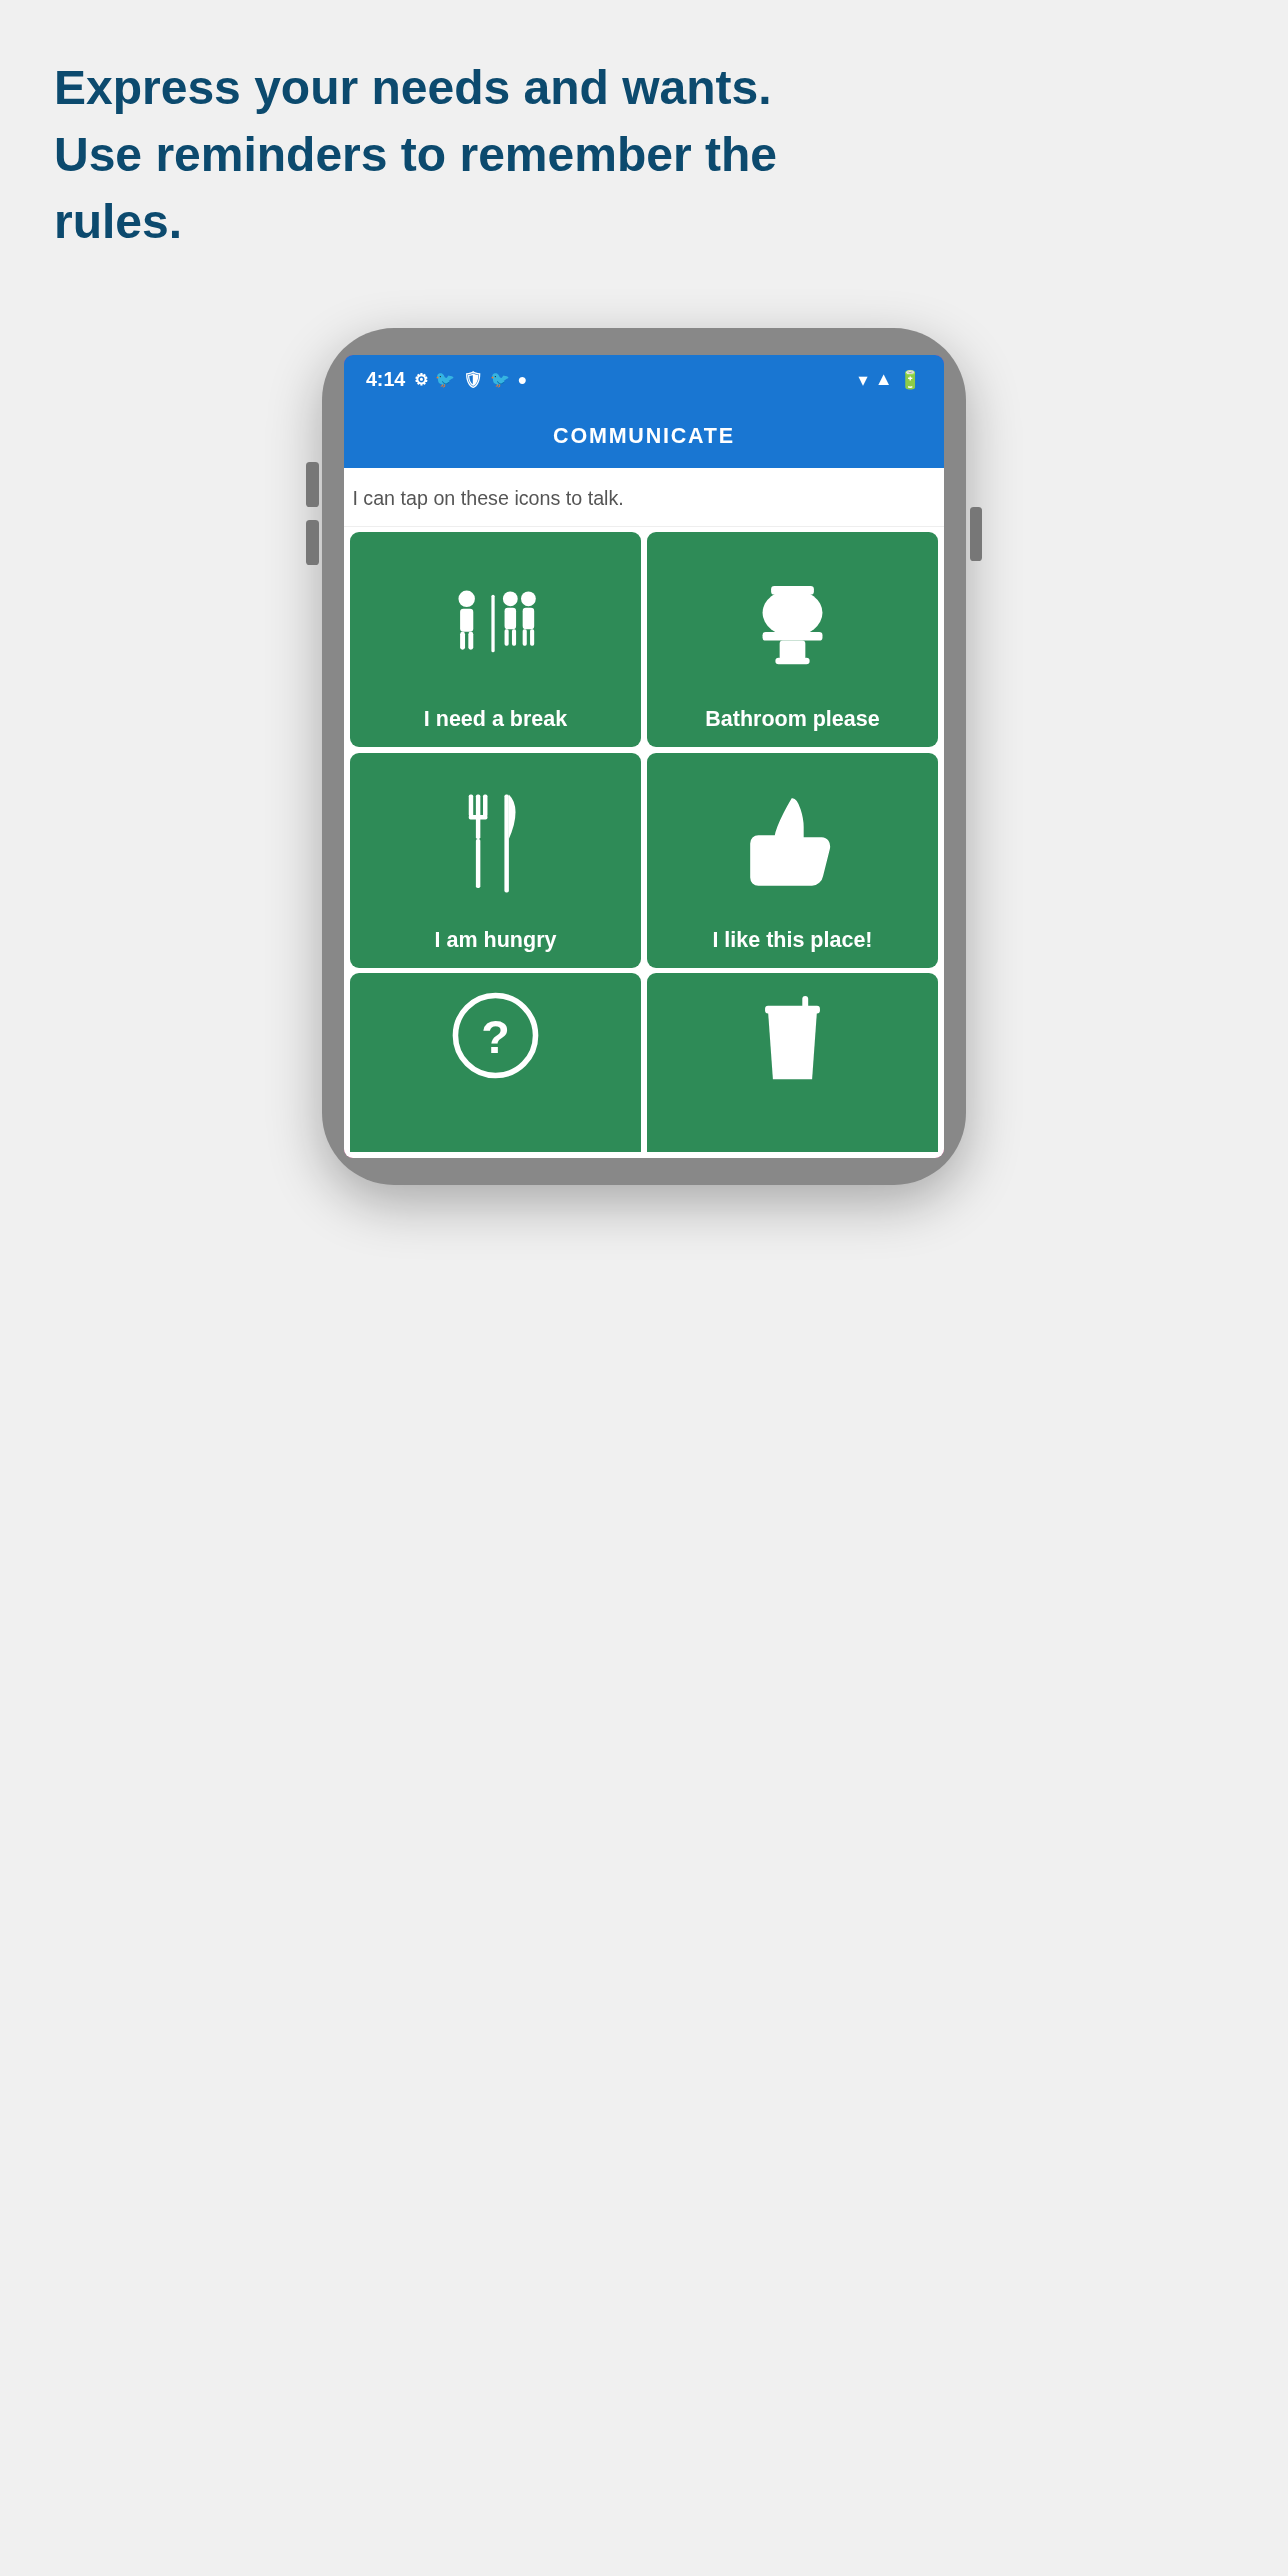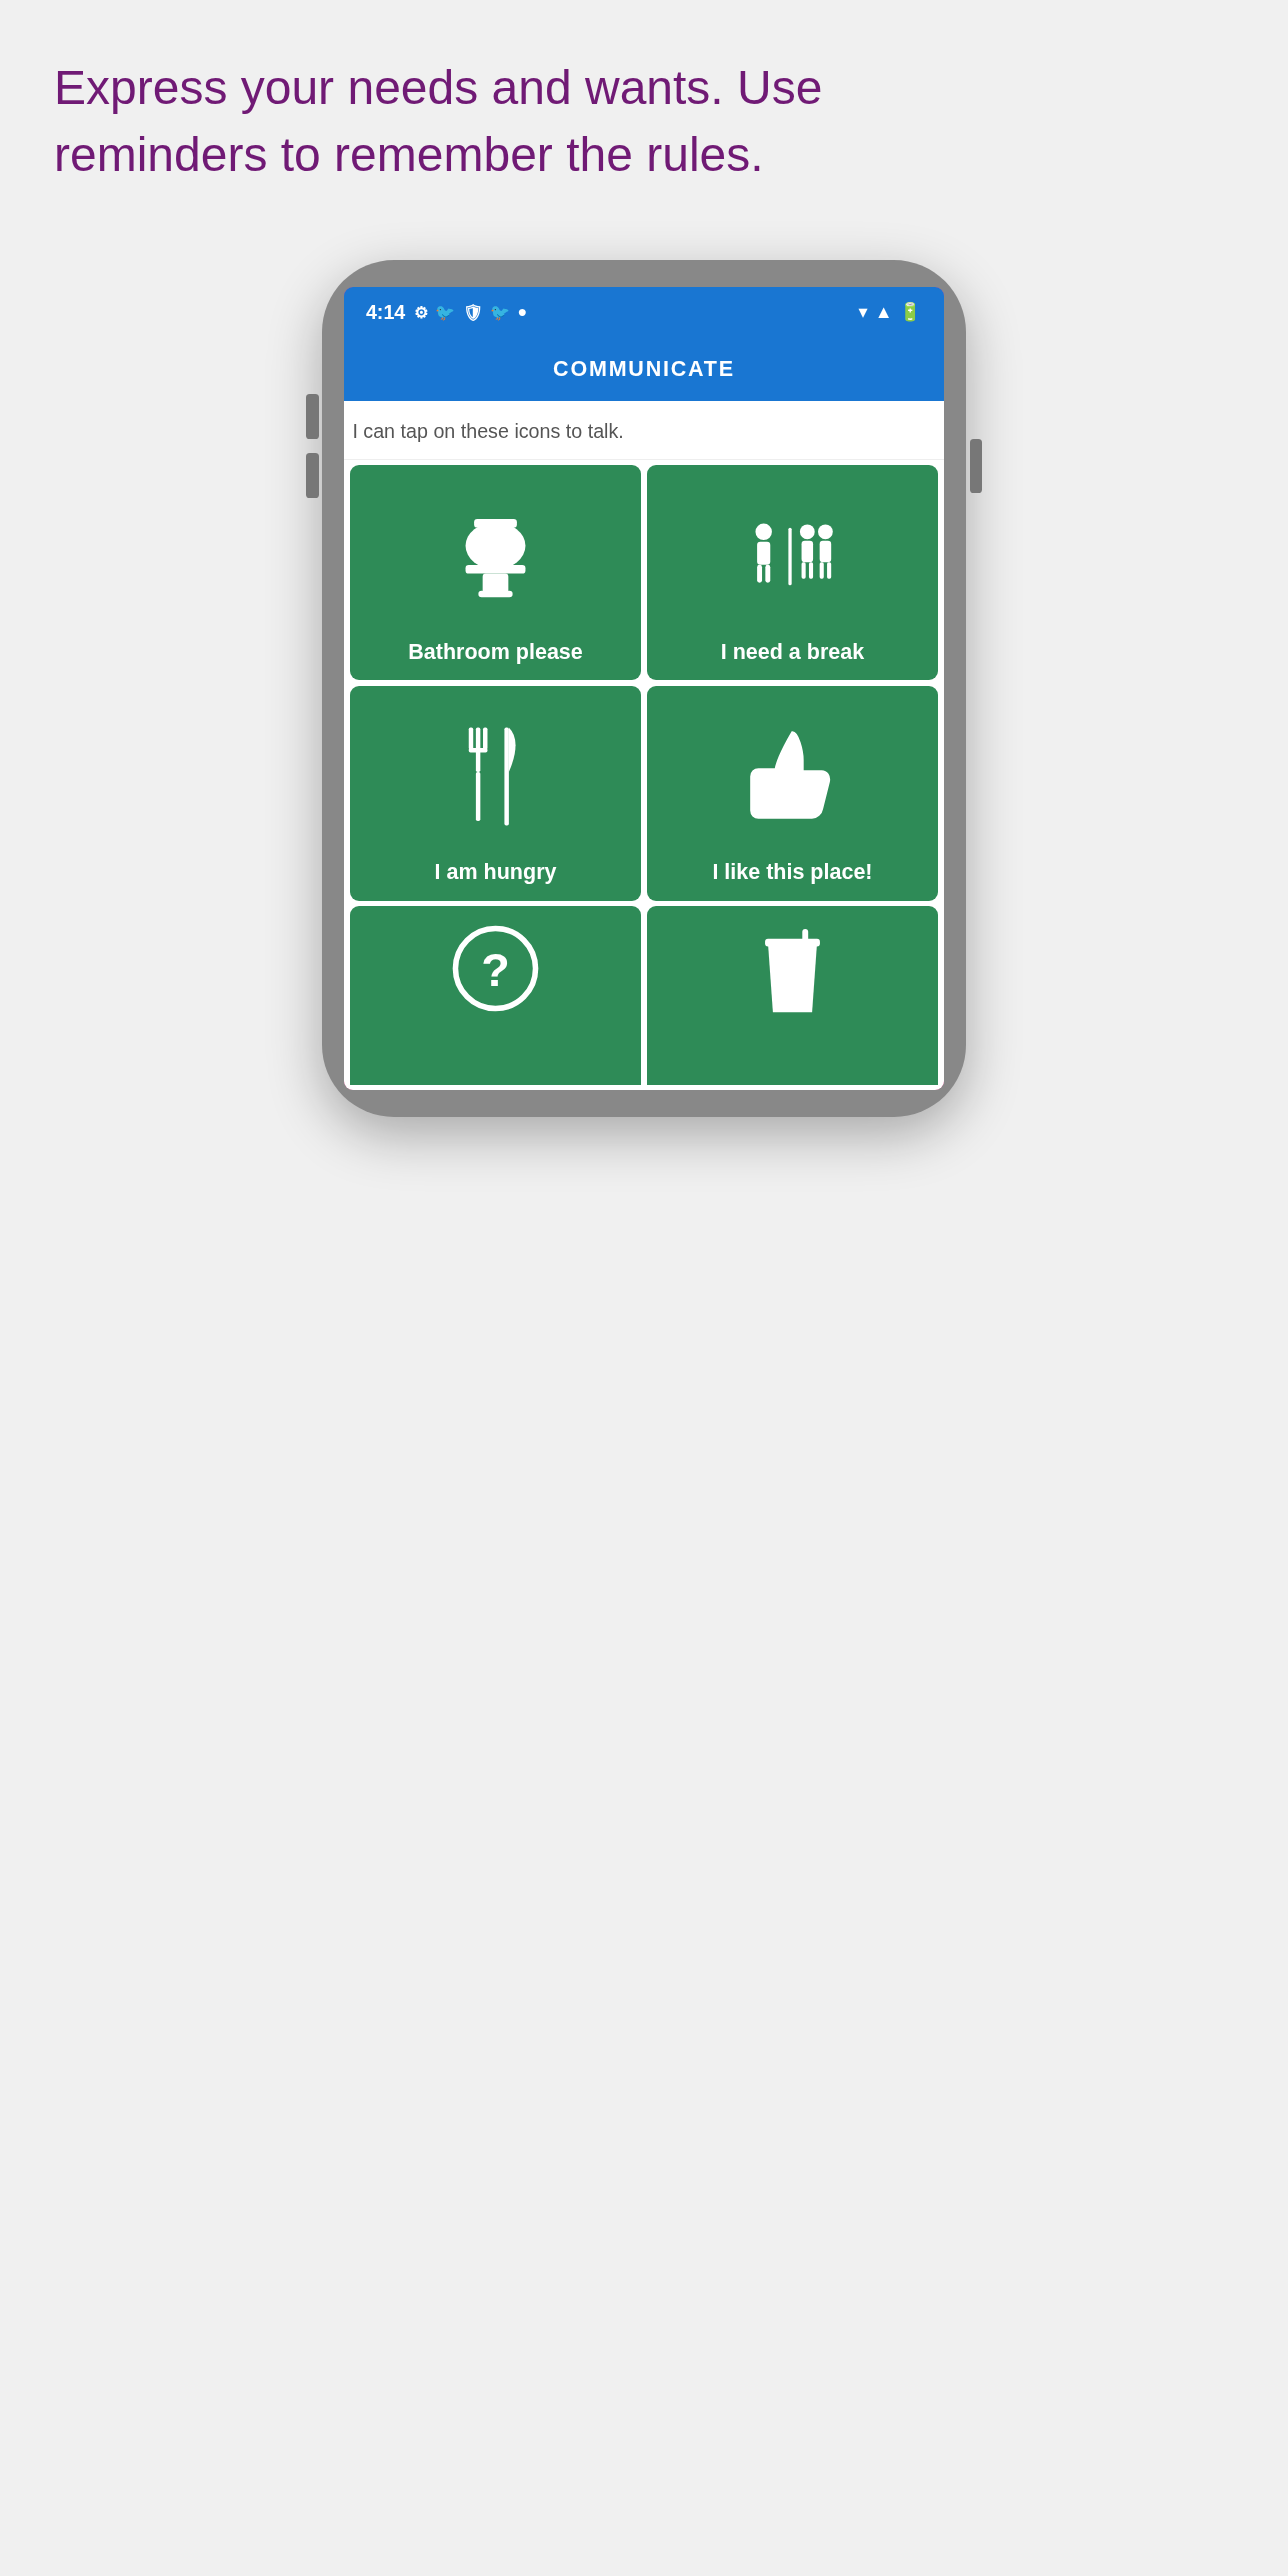--- a/index.html
+++ b/index.html
@@ -29,22 +29,22 @@
       margin-bottom: 36px;
     }
 
     .page-title .highlight {
       color: #2277bb;
       font-weight: 700;
     }
 
     .page-subtitle {
       font-size: 48px;
-      font-weight: 400;
-      color: #701a75;
+      font-weight: 700;
+      color: #0c4a6e;
       line-height: 1.4;
       max-width: 805px;
     }
 
     .phone-container {
       display: flex;
       justify-content: center;
       margin-top: 72px;
     }
 
@@ -285,35 +285,20 @@
       </div>
 
       <div class="hint-text">
         <span>I can tap on these icons to talk.</span>
       </div>
 
       <div class="grid">
 
         <div class="grid-cell">
           <div class="grid-cell-icon">
-            <svg viewBox="0 0 100 100" xmlns="http://www.w3.org/2000/svg">
-
-              <rect x="30" y="15" width="40" height="8" rx="3"></rect>
-              <ellipse cx="50" cy="40" rx="28" ry="22"></ellipse>
-              <ellipse cx="50" cy="40" rx="22" ry="16"></ellipse>
-              <rect x="22" y="58" width="56" height="8" rx="3"></rect>
-              <rect x="38" y="66" width="24" height="18" rx="3"></rect>
-              <rect x="34" y="82" width="32" height="6" rx="3"></rect>
-            </svg>
-          </div>
-          <div class="grid-cell-label">Bathroom please</div>
-        </div>
-
-        <div class="grid-cell">
-          <div class="grid-cell-icon">
             <svg viewBox="0 0 130 100" xmlns="http://www.w3.org/2000/svg">
 
               <circle cx="30" cy="20" r="10"></circle>
               <rect x="22" y="32" width="16" height="28" rx="4"></rect>
               <rect x="22" y="60" width="6" height="22" rx="3"></rect>
               <rect x="32" y="60" width="6" height="22" rx="3"></rect>
 
               <rect x="60" y="15" width="4" height="70" rx="2"></rect>
 
               <circle cx="83" cy="20" r="9"></circle>
@@ -324,20 +309,35 @@
               <rect x="98" y="31" width="14" height="26" rx="4"></rect>
               <rect x="98" y="57" width="5" height="20" rx="2"></rect>
               <rect x="107" y="57" width="5" height="20" rx="2"></rect>
             </svg>
           </div>
           <div class="grid-cell-label">I need a break</div>
         </div>
 
         <div class="grid-cell">
           <div class="grid-cell-icon">
+            <svg viewBox="0 0 100 100" xmlns="http://www.w3.org/2000/svg">
+
+              <rect x="30" y="15" width="40" height="8" rx="3"></rect>
+              <ellipse cx="50" cy="40" rx="28" ry="22"></ellipse>
+              <ellipse cx="50" cy="40" rx="22" ry="16"></ellipse>
+              <rect x="22" y="58" width="56" height="8" rx="3"></rect>
+              <rect x="38" y="66" width="24" height="18" rx="3"></rect>
+              <rect x="34" y="82" width="32" height="6" rx="3"></rect>
+            </svg>
+          </div>
+          <div class="grid-cell-label">Bathroom please</div>
+        </div>
+
+        <div class="grid-cell">
+          <div class="grid-cell-icon">
             <svg viewBox="0 0 100 120" xmlns="http://www.w3.org/2000/svg">
 
               <rect x="28" y="5" width="5" height="50" rx="2"></rect>
               <rect x="20" y="5" width="5" height="25" rx="2"></rect>
               <rect x="36" y="5" width="5" height="25" rx="2"></rect>
               <rect x="20" y="28" width="21" height="5" rx="2"></rect>
               <rect x="28" y="55" width="5" height="55" rx="2"></rect>
 
               <rect x="60" y="5" width="5" height="110" rx="2"></rect>
               <path d="M65 5 Q80 20 65 55 Z"></path>

